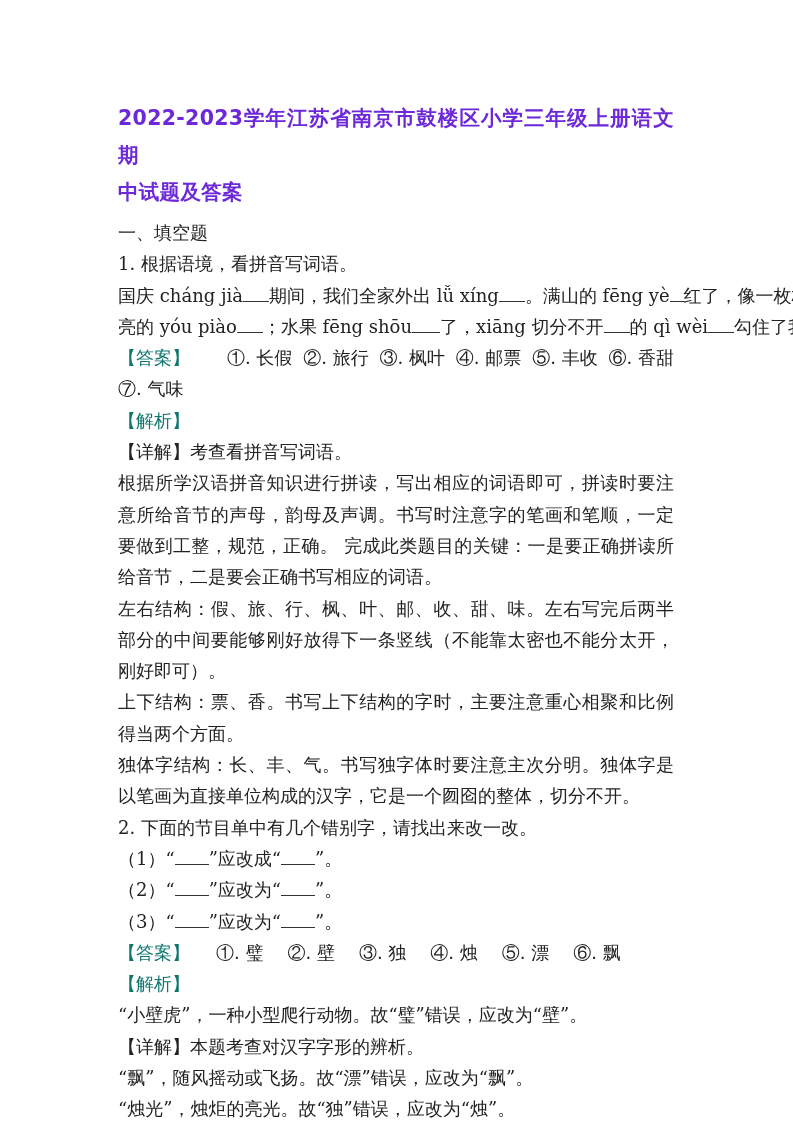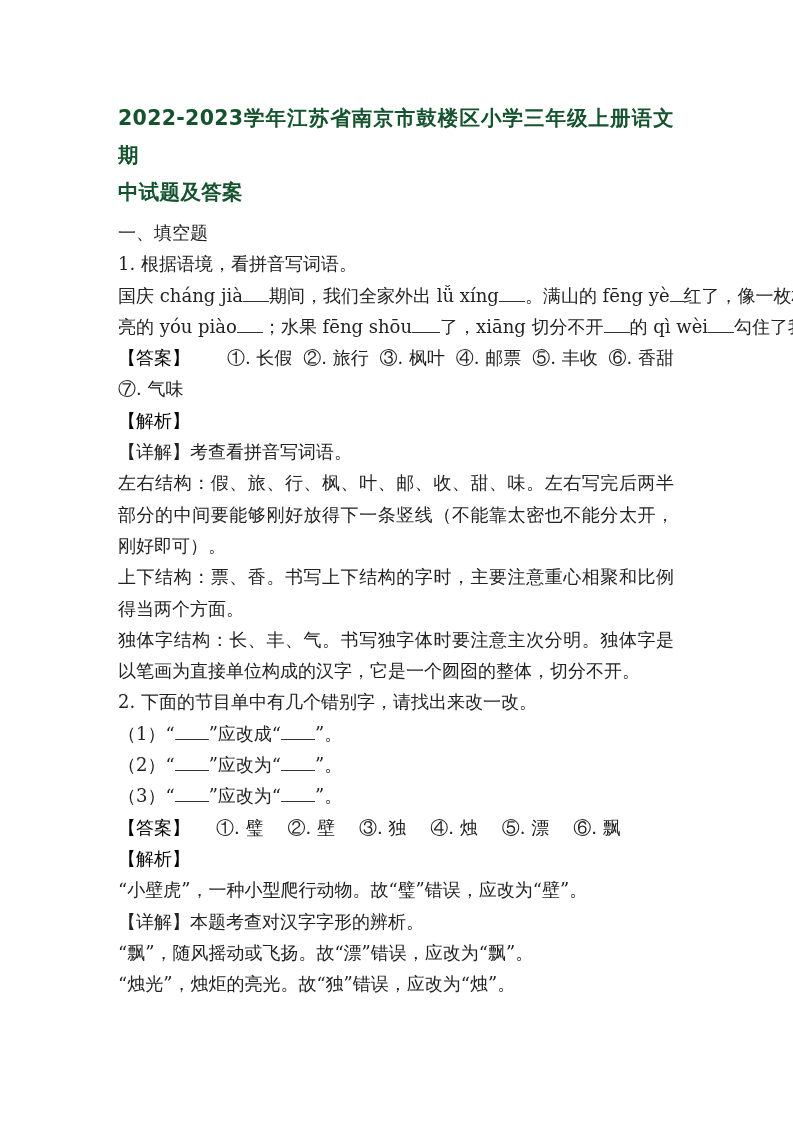--- a/index.html
+++ b/index.html
@@ -1,24 +1,24 @@
 <!DOCTYPE html>
 <html><head>
 <meta charset="utf-8">
 <style>
   html, body { margin: 0; padding: 0; background: #ffffff; }
   body { width: 793px; height: 1122px; position: relative; overflow: hidden;
          font-family: "DejaVu Serif", "Liberation Serif", serif; color: #222; }
   .page { position: absolute; left: 118px; top: 100px; width: 556px; }
   .title { font-family: "DejaVu Sans", "Liberation Sans", sans-serif; font-weight: bold;
-           font-size: 20.5px; line-height: 37px; color: #14532d; margin: 0 0 6px 0;
+           font-size: 20.5px; line-height: 37px; color: #6d28d9; margin: 0 0 6px 0;
            text-align: justify; text-align-last: left; letter-spacing: 0.3px; }
   .line { font-size: 18px; line-height: 31.3px; margin: 0; white-space: nowrap; color: #222; }
   .wrap { white-space: normal; text-align: justify; text-align-last: left; }
-  .tag { color: #000000; }
+  .tag { color: #0f766e; }
   .ans-row { display: flex; align-items: baseline; }
   .ans-row .tag { margin-right: 26px; }
   .ans-item { margin-right: 24px; }
   .ans-item:last-child { margin-right: 0; }
   .ans-row.spread { justify-content: space-between; }
   .blank { display: inline-block; border-bottom: 1px solid #333; height: 12px; vertical-align: baseline; }
   .b3 { width: 26px; } .b2 { width: 14px; } .b4 { width: 28px; }
   .b5 { width: 34px; }
 </style>
 </head>
@@ -51,20 +51,21 @@
     <span>⑥. 香甜</span>
   </p>
   <p class="line">
     <span>⑦. 气味</span>
   </p>
 
   <p class="line tag">【解析】</p>
   <p class="line">
     <span>【详解】</span><span>考查看拼音写词语。</span>
   </p>
+  <p class="line wrap">根据所学汉语拼音知识进行拼读，写出相应的词语即可，拼读时要注意所给音节的声母，韵母及声调。书写时注意字的笔画和笔顺，一定要做到工整，规范，正确。 完成此类题目的关键：一是要正确拼读所给音节，二是要会正确书写相应的词语。</p>
   <p class="line wrap">左右结构：假、旅、行、枫、叶、邮、收、甜、味。左右写完后两半部分的中间要能够刚好放得下一条竖线（不能靠太密也不能分太开，刚好即可）。</p>
   <p class="line wrap">上下结构：票、香。书写上下结构的字时，主要注意重心相聚和比例得当两个方面。</p>
   <p class="line wrap">独体字结构：长、丰、气。书写独字体时要注意主次分明。独体字是以笔画为直接单位构成的汉字，它是一个囫囵的整体，切分不开。</p>
 
   <p class="line">2. 下面的节目单中有几个错别字，请找出来改一改。</p>
 
   <p class="line">
     <span>（1）</span><span>“</span><span class="blank b5"></span><span>”应改成“</span><span class="blank b5"></span><span>”。</span>
   </p>
   <p class="line">

